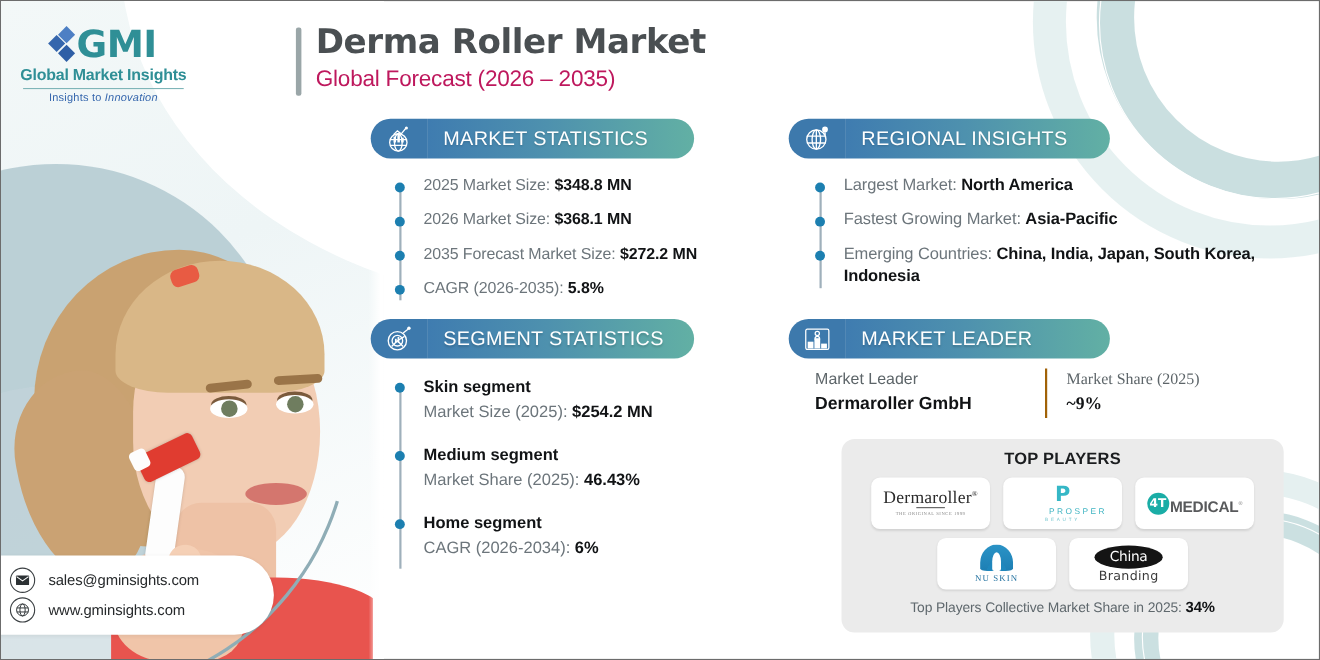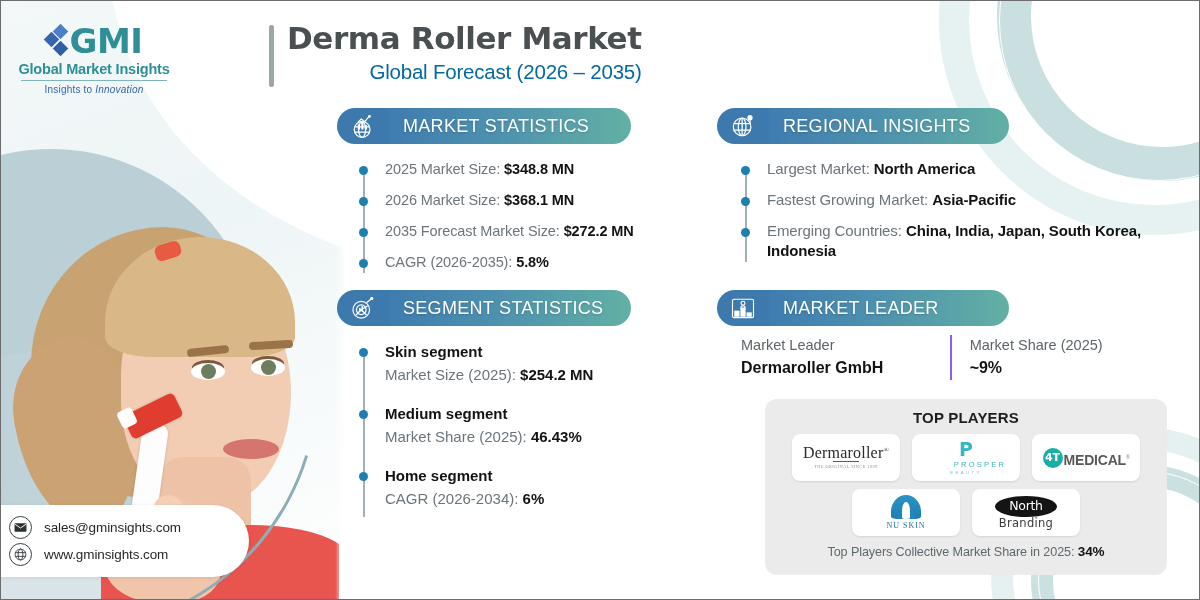--- a/index.html
+++ b/index.html
@@ -206,24 +206,23 @@
   .title-main {
     font-family: "DejaVu Sans", sans-serif;
     font-size: 31px;
     font-weight: 700;
     color: #4a4f52;
     letter-spacing: -0.4px;
     line-height: 38px;
   }
   .title-sub {
     font-size: 20.5px;
-    color: #0369a1;
+    color: #be185d;
     line-height: 30px;
     letter-spacing: -0.2px;
-    text-align: right;
   }
 
   
   .sec-head {
     position: absolute;
     display: flex;
     align-items: stretch;
     height: 36px;
     z-index: 5;
   }
@@ -302,21 +301,22 @@
   .leader-wrap {
     position: absolute;
     left: 740px; top: 334px;
     width: 420px;
     display: flex;
     z-index: 5;
   }
   .leader-col { width: 242px; }
   .leader-col.right {
     padding-left: 18px;
-    border-left: 2px solid #8b5cf6;
+    border-left: 2px solid #a16207;
+    font-family: Liberation Serif, serif;
   }
   .leader-cap { font-size: 14.5px; color: #5d6569; line-height: 21px; }
   .leader-val { font-size: 16px; font-weight: 700; color: #111315; line-height: 24px; }
 
   
   .players {
     position: absolute;
     left: 724px; top: 398px;
     width: 402px; height: 176px;
     background: #ebebeb;
@@ -641,21 +641,21 @@
         <div class="logo-card">
           <div class="lg-nuskin">
             <div class="fan"></div>
             <div class="nm">NU SKIN</div>
           </div>
         </div>
 
         <div class="logo-card">
           <div class="lg-awilke">
             <div class="oval">
-                <span>North</span>
+                <span>China</span>
               </div>
             <div class="nm">Branding</div>
           </div>
         </div>
 
       </div>
     </div>
     <div class="players-foot"><span>Top Players Collective Market Share in 2025: </span><b>34%</b></div>
   </div>
 

